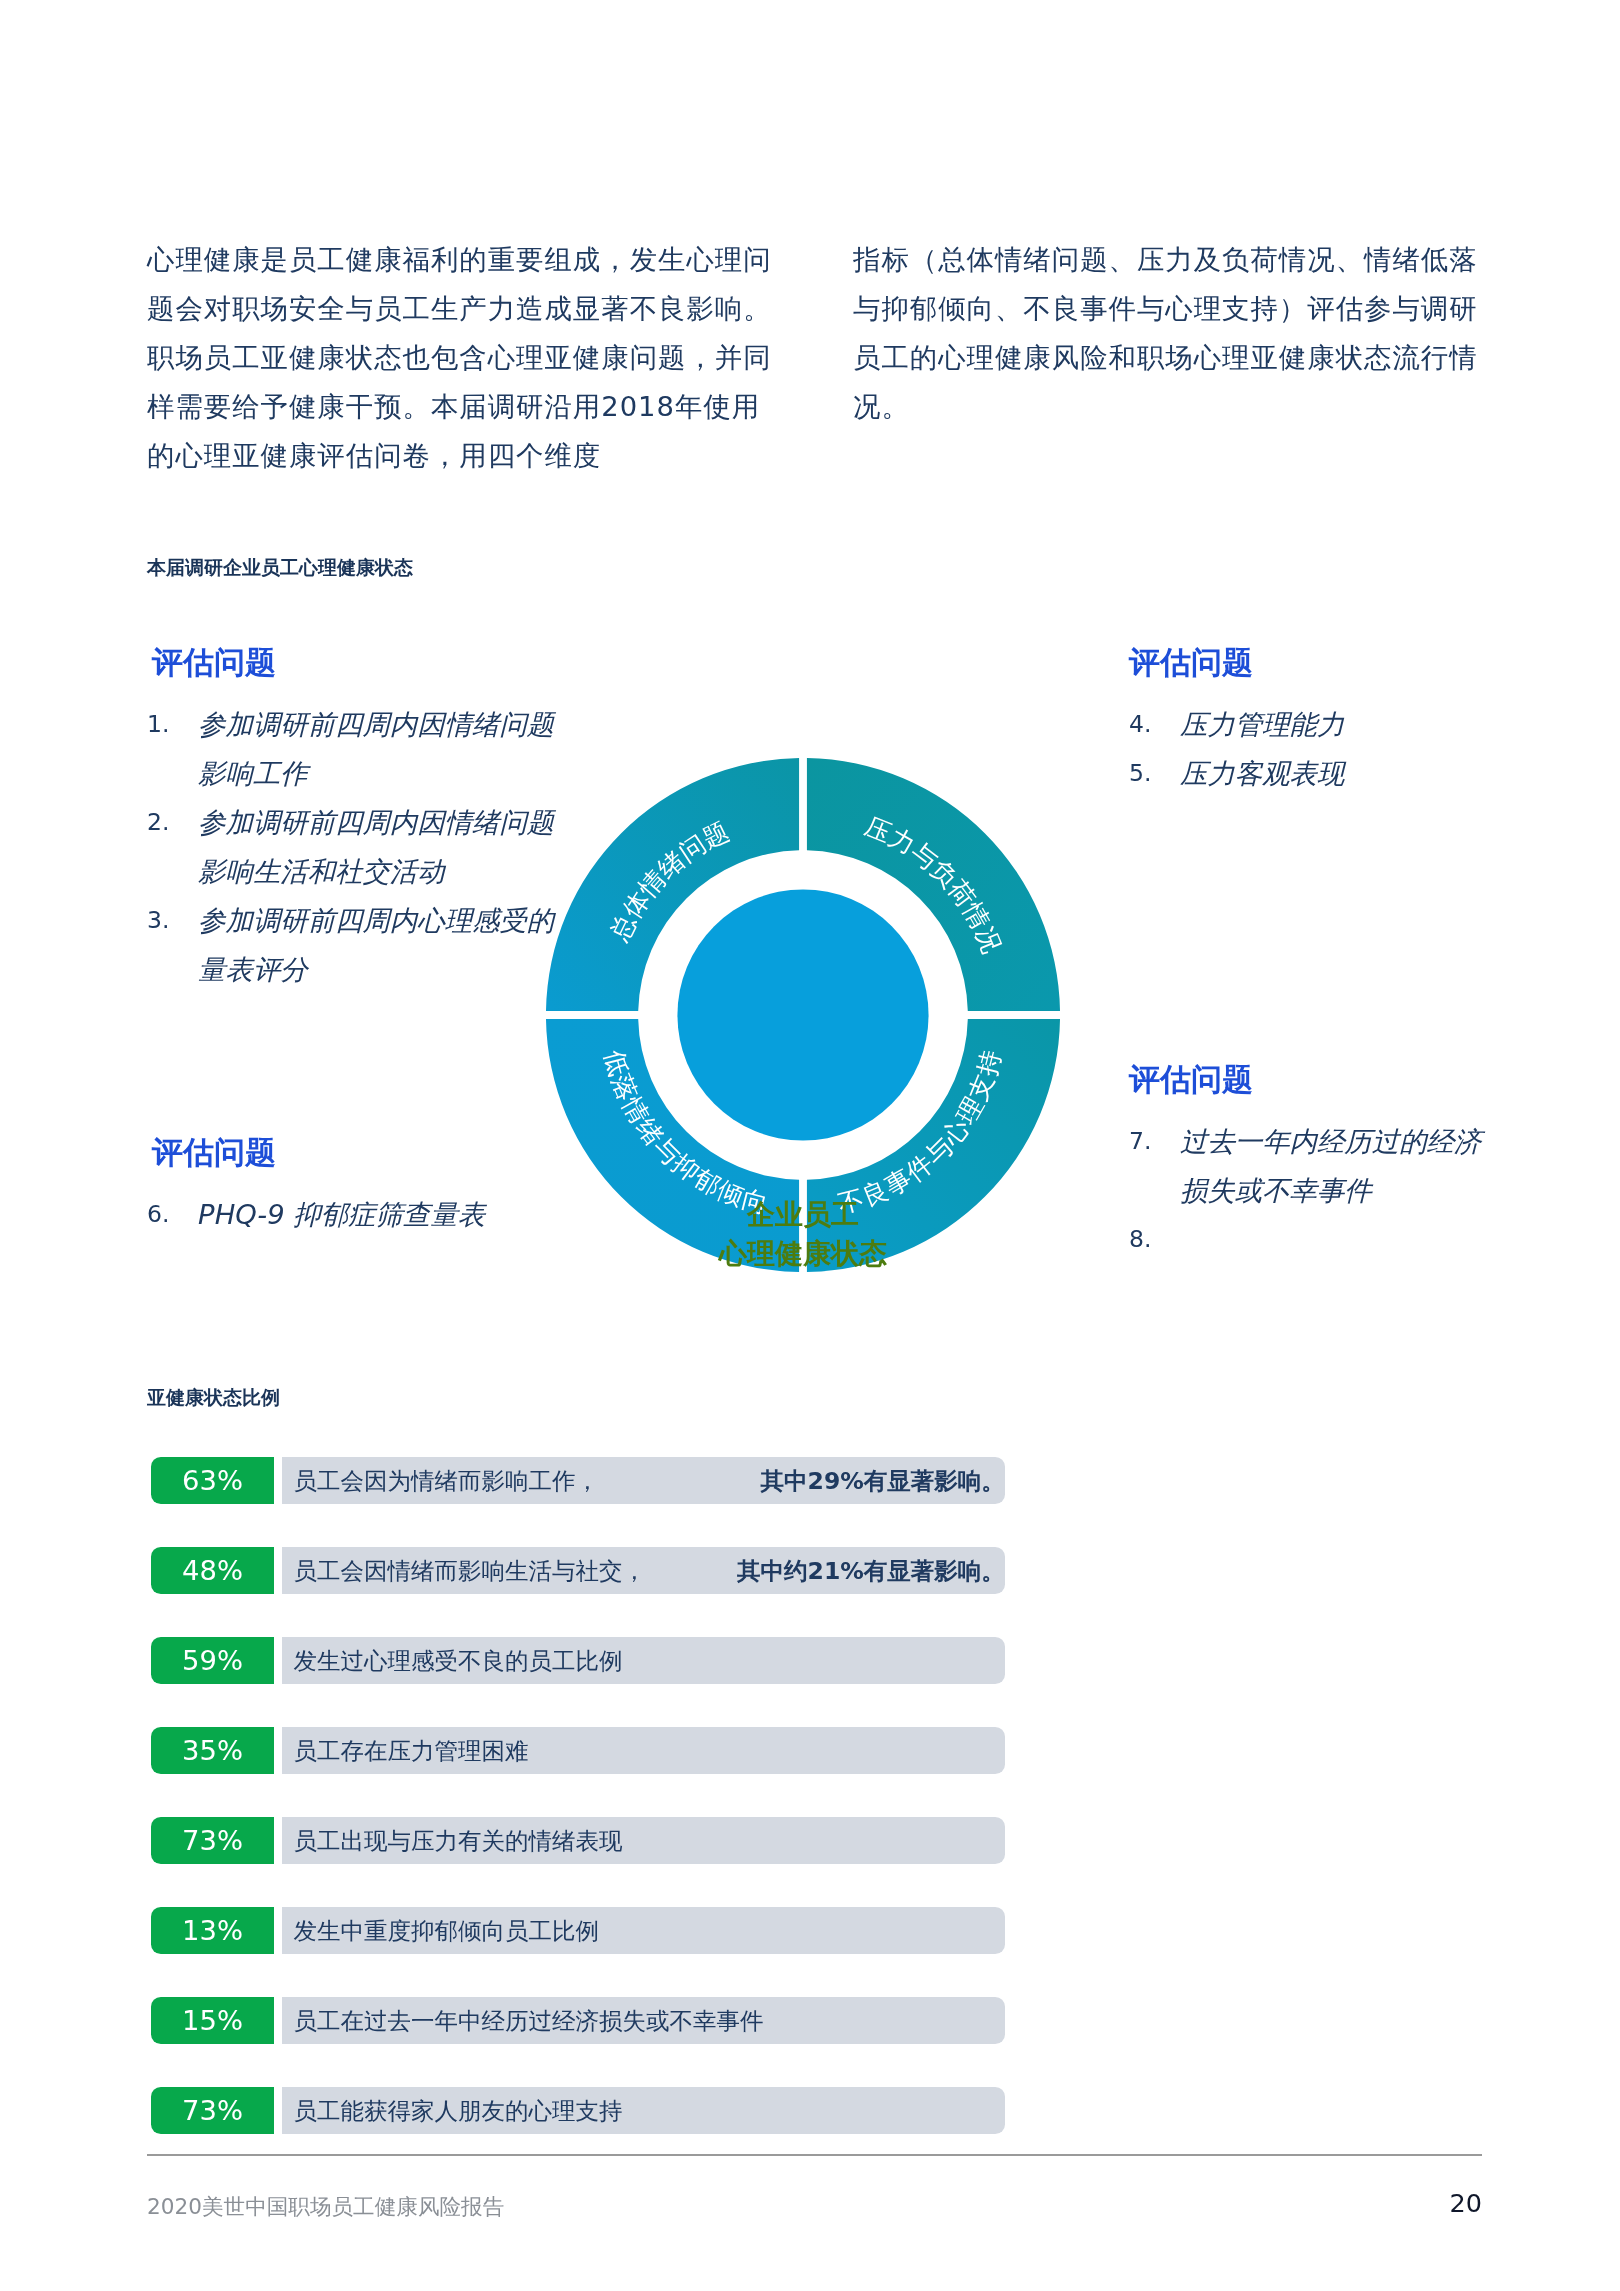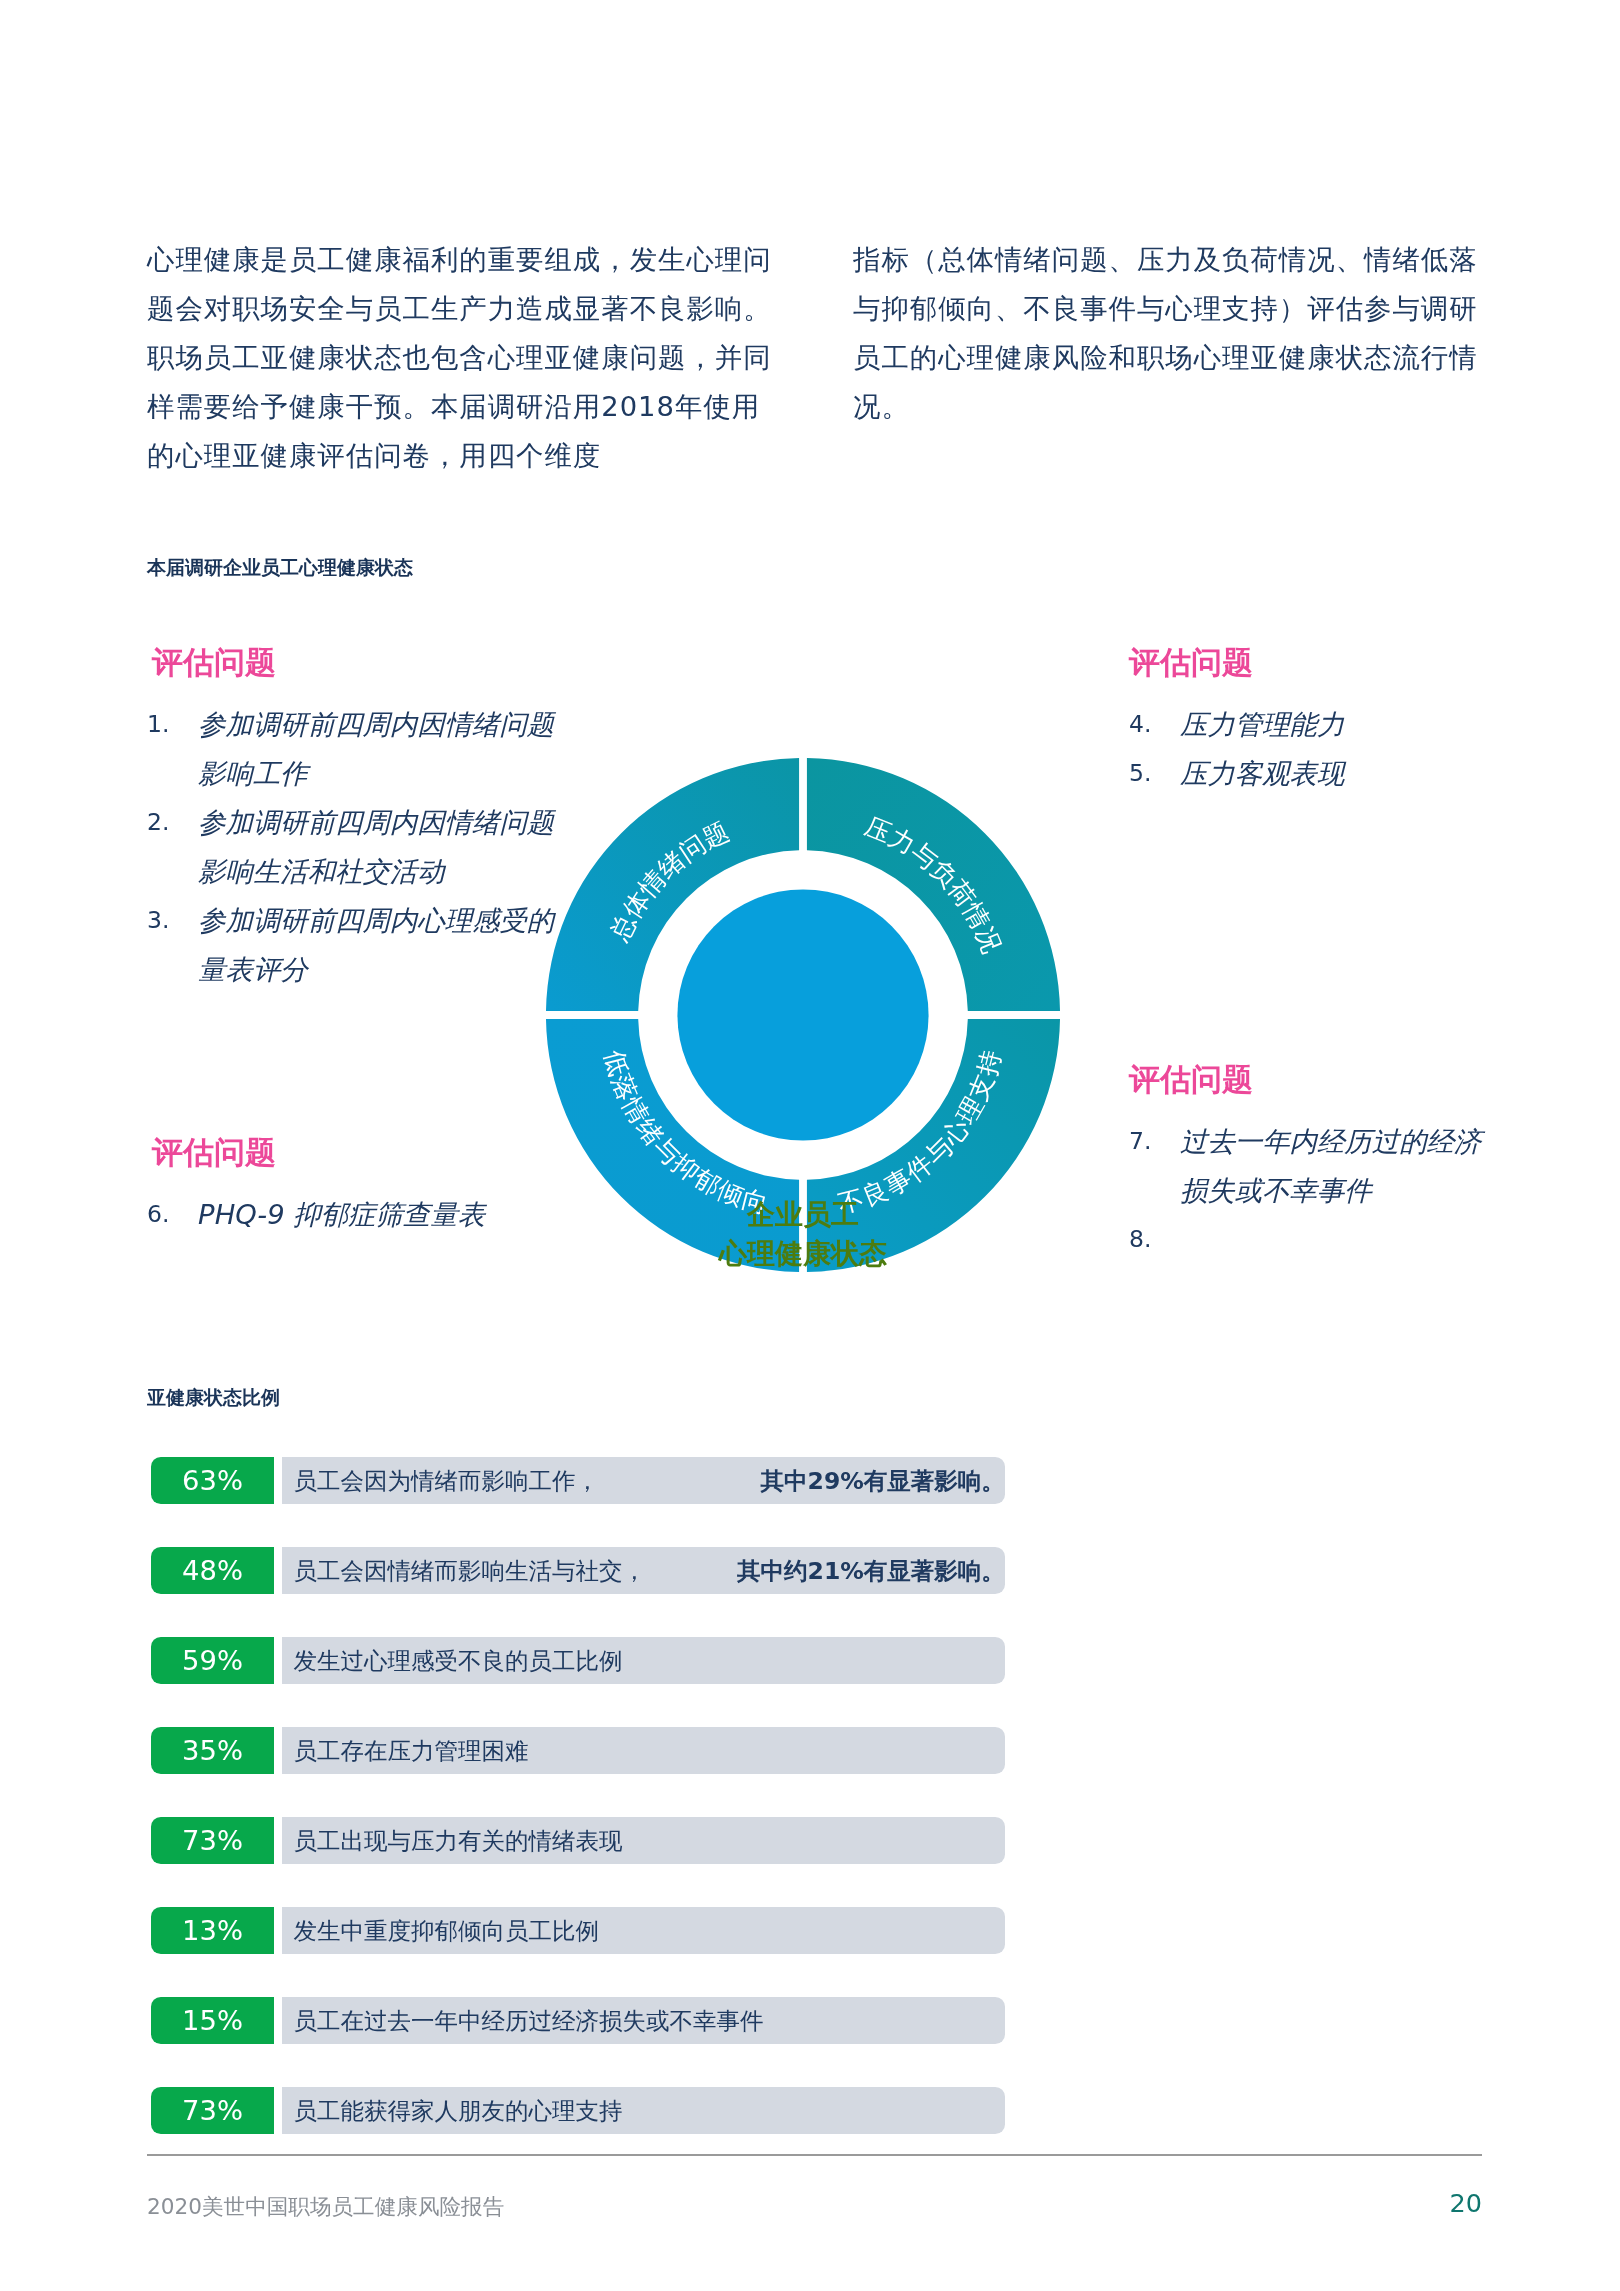--- a/index.html
+++ b/index.html
@@ -3,41 +3,41 @@
 <meta charset="utf-8">
 <style>
   html, body { margin: 0; padding: 0; background: #ffffff; }
   body { width: 1620px; height: 2292px; position: relative; overflow: hidden;
          font-family: "DejaVu Sans", "Liberation Sans", sans-serif; color: #1f3a60; }
   .abs { position: absolute; }
   .para { font-size: 27.4px; line-height: 49px; color: #1f3a60; letter-spacing: 1px; }
   .para-left { left: 147px; top: 235px; width: 637px; }
   .para-right { left: 853px; top: 235px; width: 647px; }
   .section-title { font-size: 19px; font-weight: bold; color: #1a3458; }
-  .eval-title { font-size: 31px; font-weight: bold; color: #ec4899; font-family: Liberation Mono, monospace; }
+  .eval-title { font-size: 31px; font-weight: bold; color: #1d4ed8; font-family: Liberation Mono, monospace; }
   .q-list { font-size: 27.4px; line-height: 49px; color: #1f3a60; }
   .q-item { display: flex; }
   .q-num { width: 51px; flex: none; font-size: 23.5px; }
   .q-text { flex: 1; font-style: italic; }
   .ring-wrap { left: 545px; top: 757px; width: 516px; height: 516px; }
   .center-text { position: absolute; left: 0; top: 0; width: 516px; height: 516px;
                  display: flex; flex-direction: column; align-items: center; justify-content: flex-end;
                  color: #4d7c0f; font-family: "DejaVu Serif", "Liberation Serif", serif; font-size: 28px;
                  line-height: 39px; font-weight: bold; }
   .bars { left: 151px; top: 1457px; width: 863px; }
   .bar-row { display: flex; height: 63px; margin-bottom: 27px; }
   .bar-pct { width: 123px; height: 47px; background: #07a84b; color: #ffffff; font-size: 27.4px;
              display: flex; align-items: center; justify-content: center; border-radius: 9.8px 0 0 9.8px; }
   .bar-label { margin-left: 7.8px; width: 723px; height: 47px; background: #d4d9e1; border-radius: 0 9.8px 9.8px 0;
                display: flex; align-items: center; padding-left: 11.8px; box-sizing: border-box;
                font-size: 23.5px; color: #1f3a60; justify-content: space-between; }
   .bar-label b { font-weight: bold; }
   .footer-line { left: 147px; top: 2154px; width: 1335px; height: 2px; background: #9a9a9a; }
   .footer-text { left: 147px; top: 2192px; font-size: 21.6px; color: #8a8f96; }
-  .page-num { right: 138px; top: 2188px; font-size: 25.5px; color: #0f766e; }
+  .page-num { right: 138px; top: 2188px; font-size: 25.5px; color: #0f172a; }
 </style>
 </head>
 <body>
 
 <div class="abs para para-left">心理健康是员工健康福利的重要组成，发生心理问题会对职场安全与员工生产力造成显著不良影响。职场员工亚健康状态也包含心理亚健康问题，并同样需要给予健康干预。本届调研沿用2018年使用的心理亚健康评估问卷，用四个维度</div>
 <div class="abs para para-right">指标（总体情绪问题、压力及负荷情况、情绪低落与抑郁倾向、不良事件与心理支持）评估参与调研员工的心理健康风险和职场心理亚健康状态流行情况。</div>
 
 <div class="abs section-title" style="left:147px; top:555px;">本届调研企业员工心理健康状态</div>
 
 <div class="abs" style="left:152px; top:642px; width:412px;">

